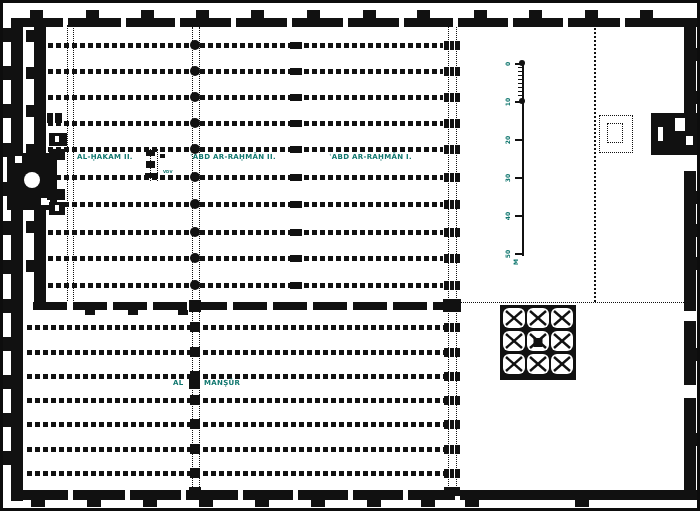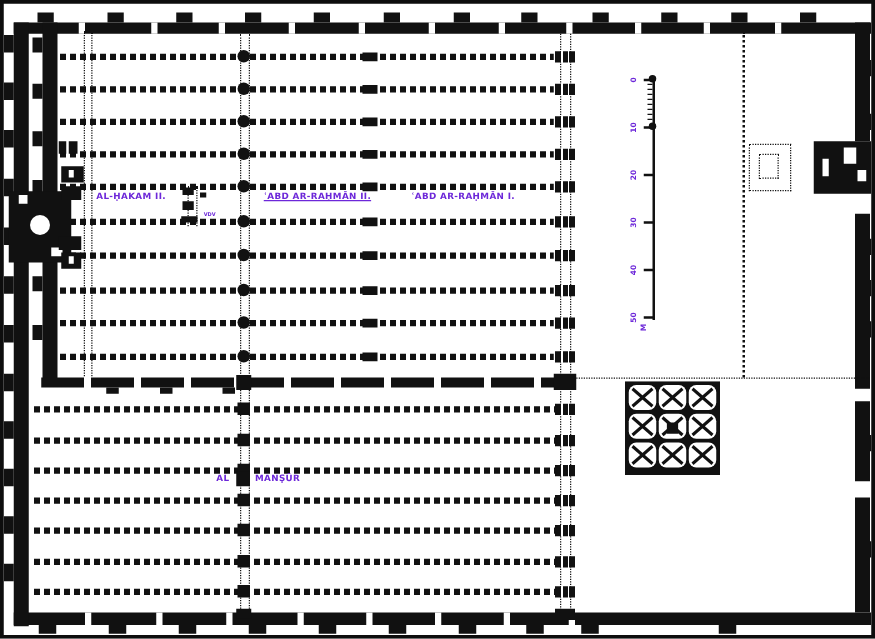--- a/index.html
+++ b/index.html
@@ -1,19 +1,19 @@
 <!DOCTYPE html>
 <html><head>
 <meta charset="utf-8">
 <style>
   html,body{margin:0;padding:0;background:#e8e8e8;}
   .page{
     position:relative;width:700px;height:511px;box-sizing:border-box;
     background:#fff;border:3px solid #0d0d0d;overflow:hidden;
-    font-family:"DejaVu Sans",sans-serif;color:#6d28d9;
+    font-family:"DejaVu Sans",sans-serif;color:#0f766e;
   }
   .abs{position:absolute;}
   .b{position:absolute;background:#111;}
   .w{position:absolute;background:#fff;}
   .dashrow{position:absolute;height:5px;
     background:repeating-linear-gradient(90deg,#111 0 5px,transparent 5px 8px);}
   .vdot{position:absolute;width:0;border-left:1px dotted #111;}
   .vdot2{position:absolute;width:0;border-left:2px dotted #111;}
   .hdot{position:absolute;height:0;border-top:1px dotted #111;}
   .dotbox{position:absolute;border:1px dotted #111;}
@@ -237,21 +237,21 @@
     <div class="vdot" style="left:147px;top:146px;height:32px;"></div>
     <div class="vdot" style="left:154px;top:146px;height:32px;"></div>
     <div class="b" style="left:143px;top:147px;width:9px;height:6px;"></div>
     <div class="b" style="left:143px;top:158px;width:9px;height:7px;"></div>
     <div class="b" style="left:142px;top:170px;width:13px;height:5px;"></div>
     <div class="b" style="left:157px;top:151px;width:5px;height:4px;"></div>
     <div class="tinylabel" style="left:160px;top:166px;">VDV</div>
   </div>
 
   <div class="plabel" style="left:74px;top:150px;">AL-ḤAKAM II.</div>
-  <div class="plabel" style="left:208px;top:150px;text-decoration:underline;">ʿABD AR-RAḤMĀN II.</div>
+  <div class="plabel" style="left:187px;top:150px;">ʿABD AR-RAḤMĀN II.</div>
   <div class="plabel" style="left:326px;top:150px;">ʿABD AR-RAḤMĀN I.</div>
   <div class="plabel" style="left:170px;top:376px;">AL</div>
   <div class="plabel" style="left:201px;top:376px;">MANṢŪR</div>
 
   <div class="abs" style="left:497px;top:302px;width:76px;height:75px;">
     <svg id="fountain-svg" width="76" height="75" viewBox="0 0 76 75">
         <rect width="76" height="75" fill="#111"></rect>
         <rect x="3" y="3" width="22" height="20" rx="6" fill="#fff"></rect>
         <line x1="6" y1="6" x2="22" y2="20" stroke="#111" stroke-width="2.4"></line>
         <line x1="22" y1="6" x2="6" y2="20" stroke="#111" stroke-width="2.4"></line>

